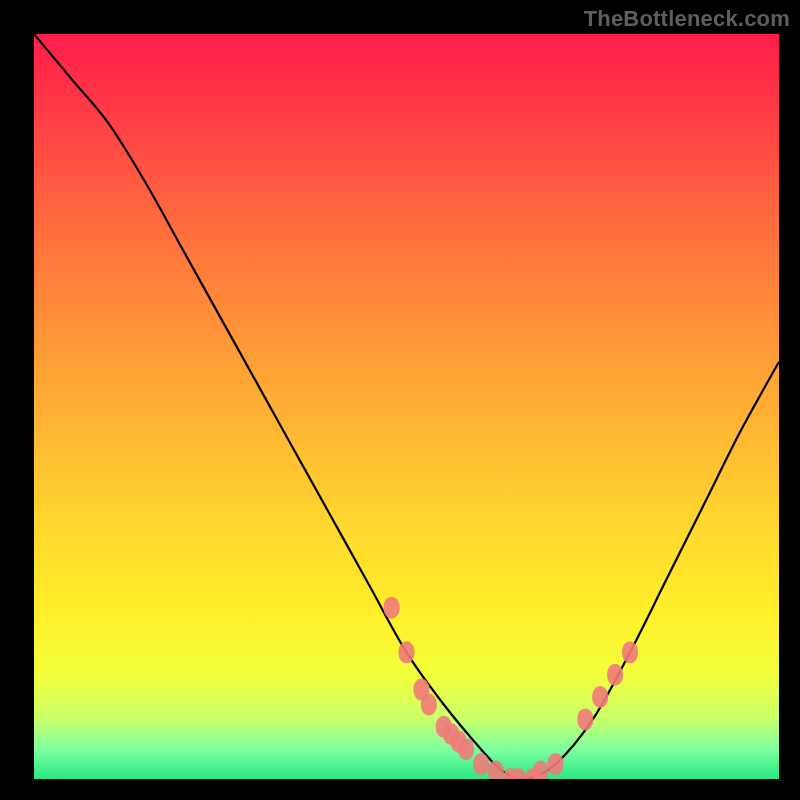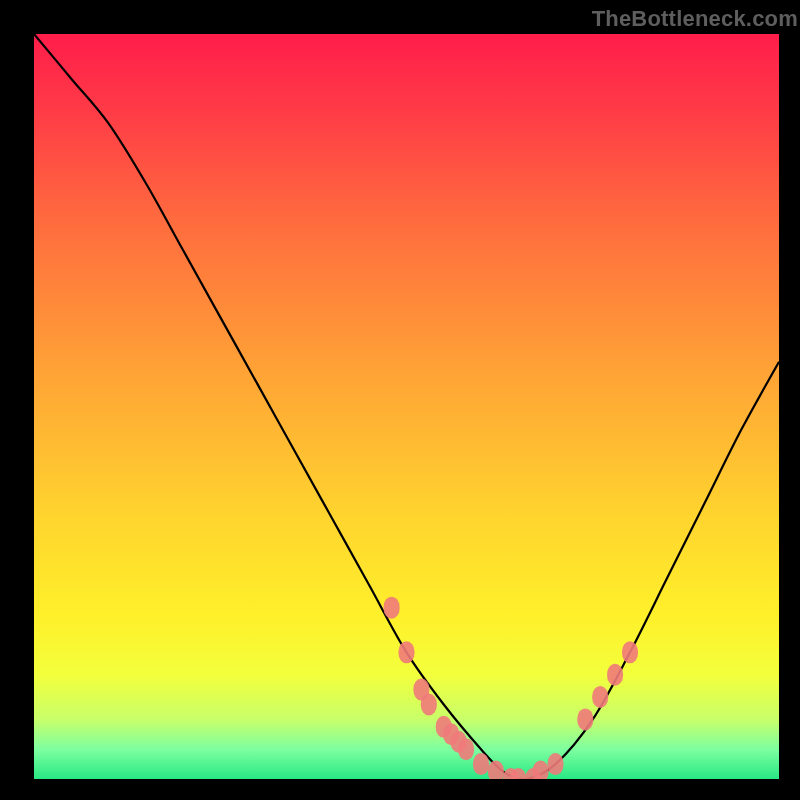--- a/index.html
+++ b/index.html
@@ -36,21 +36,21 @@
       #28e884 100%
     );
   }
   .curve {
     position: absolute;
     inset: 0;
   }
   .watermark {
     position: absolute;
     top: 6px;
-    right: 2px;
+    right: 10px;
     color: #5e5e5e;
     font-size: 22px;
     font-weight: 600;
     letter-spacing: 0.2px;
     user-select: none;
   }
 </style>
 </head>
 <body>
 

